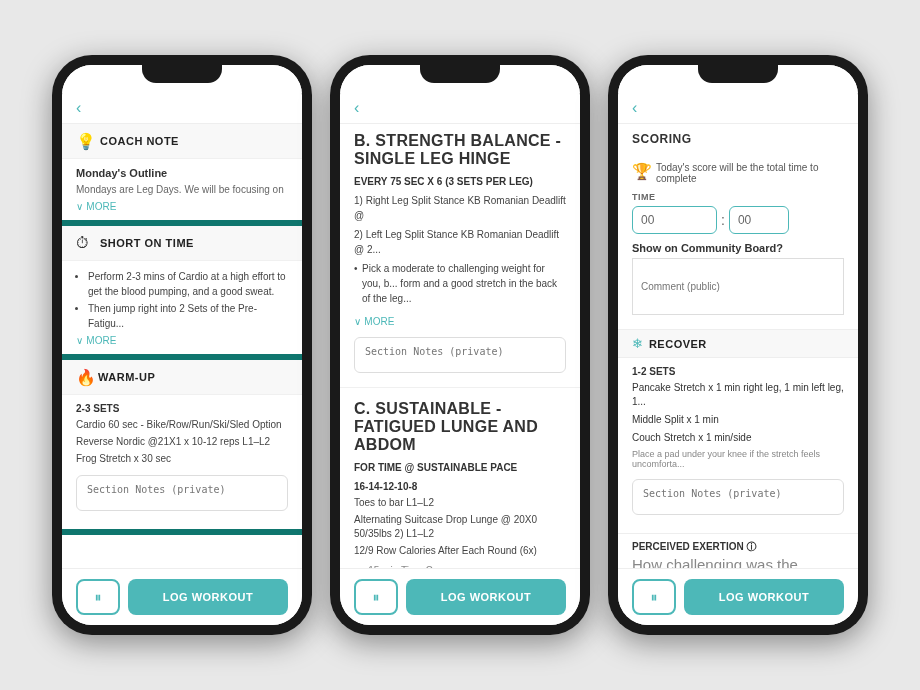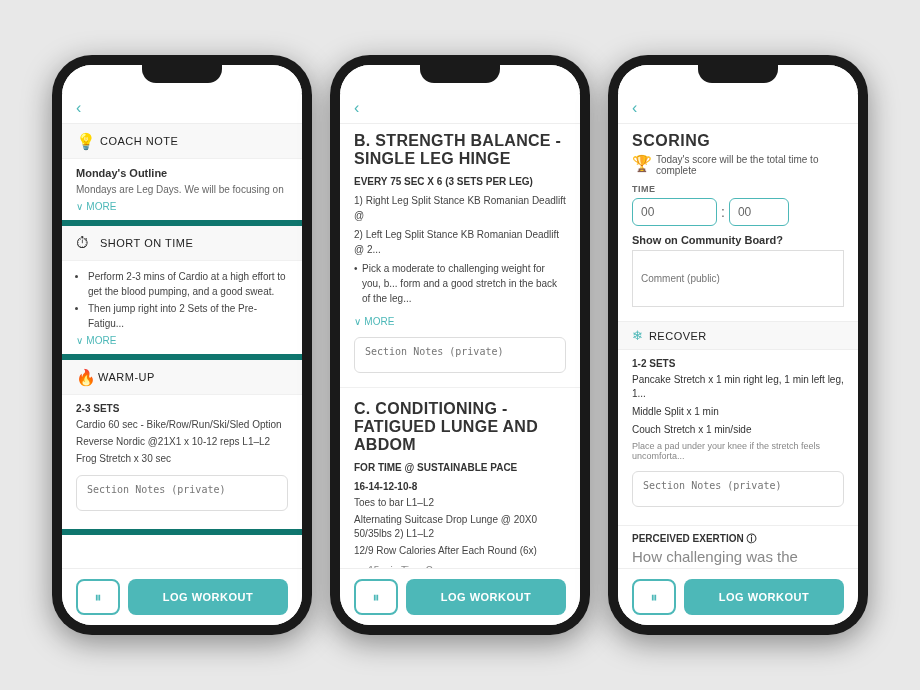--- a/index.html
+++ b/index.html
@@ -101,21 +101,21 @@
 
     .section-icon {
       width: 18px;
       height: 18px;
       margin-right: 6px;
       flex-shrink: 0;
     }
 
     .section-title {
       font-size: 11px;
-      font-weight: 400;
+      font-weight: 700;
       letter-spacing: 0.5px;
       color: #222;
     }
 
     .content-block {
       padding: 8px 14px;
       border-bottom: 6px solid #0f766e;
     }
 
     .content-subtitle {
@@ -260,25 +260,25 @@
       background: #f0f0f0;
       margin: 4px 0;
     }
 
     
     .scoring-section {
       padding: 8px 14px;
     }
 
     .scoring-title {
-      font-size: 16px;
+      font-size: 12px;
       font-weight: 700;
       color: #333;
       letter-spacing: 0.5px;
-      margin-bottom: 4px;
+      margin-bottom: 16px;
     }
 
     .scoring-desc {
       display: flex;
       align-items: flex-start;
       gap: 4px;
       margin-bottom: 8px;
     }
 
     .time-label {
@@ -469,21 +469,21 @@
           <div class="bullet-item">Pick a moderate to challenging weight for you, b... form and a good stretch in the back of the leg...</div>
           <div class="more-link" style="padding: 4px 14px;">
             <span>∨</span>
             <span>MORE</span>
           </div>
 
           <textarea class="notes-input" placeholder="Section Notes (private)" style="margin: 6px 14px; width: calc(100% - 28px);"></textarea>
 
           <div class="divider"></div>
 
-          <div class="workout-title">C. CONDITIONING - FATIGUED LUNGE AND ABDOM</div>
+          <div class="workout-title">C. SUSTAINABLE - FATIGUED LUNGE AND ABDOM</div>
           <div class="workout-subtitle">FOR TIME @ SUSTAINABLE PACE</div>
           <div class="content-block" style="border:none; padding-top:4px;">
             <div class="sets-label">16-14-12-10-8</div>
             <div class="exercise-item">Toes to bar L1–L2</div>
             <div class="exercise-item">Alternating Suitcase Drop Lunge @ 20X0 50/35lbs 2) L1–L2</div>
             <div class="exercise-item">12/9 Row Calories After Each Round (6x)</div>
             <div class="bullet-item" style="padding-left:8px; color:#888;">• 15 min Time Cap</div>
             <div class="more-link" style="margin-top:4px;">
               <span>∨</span>
               <span>MORE</span>

